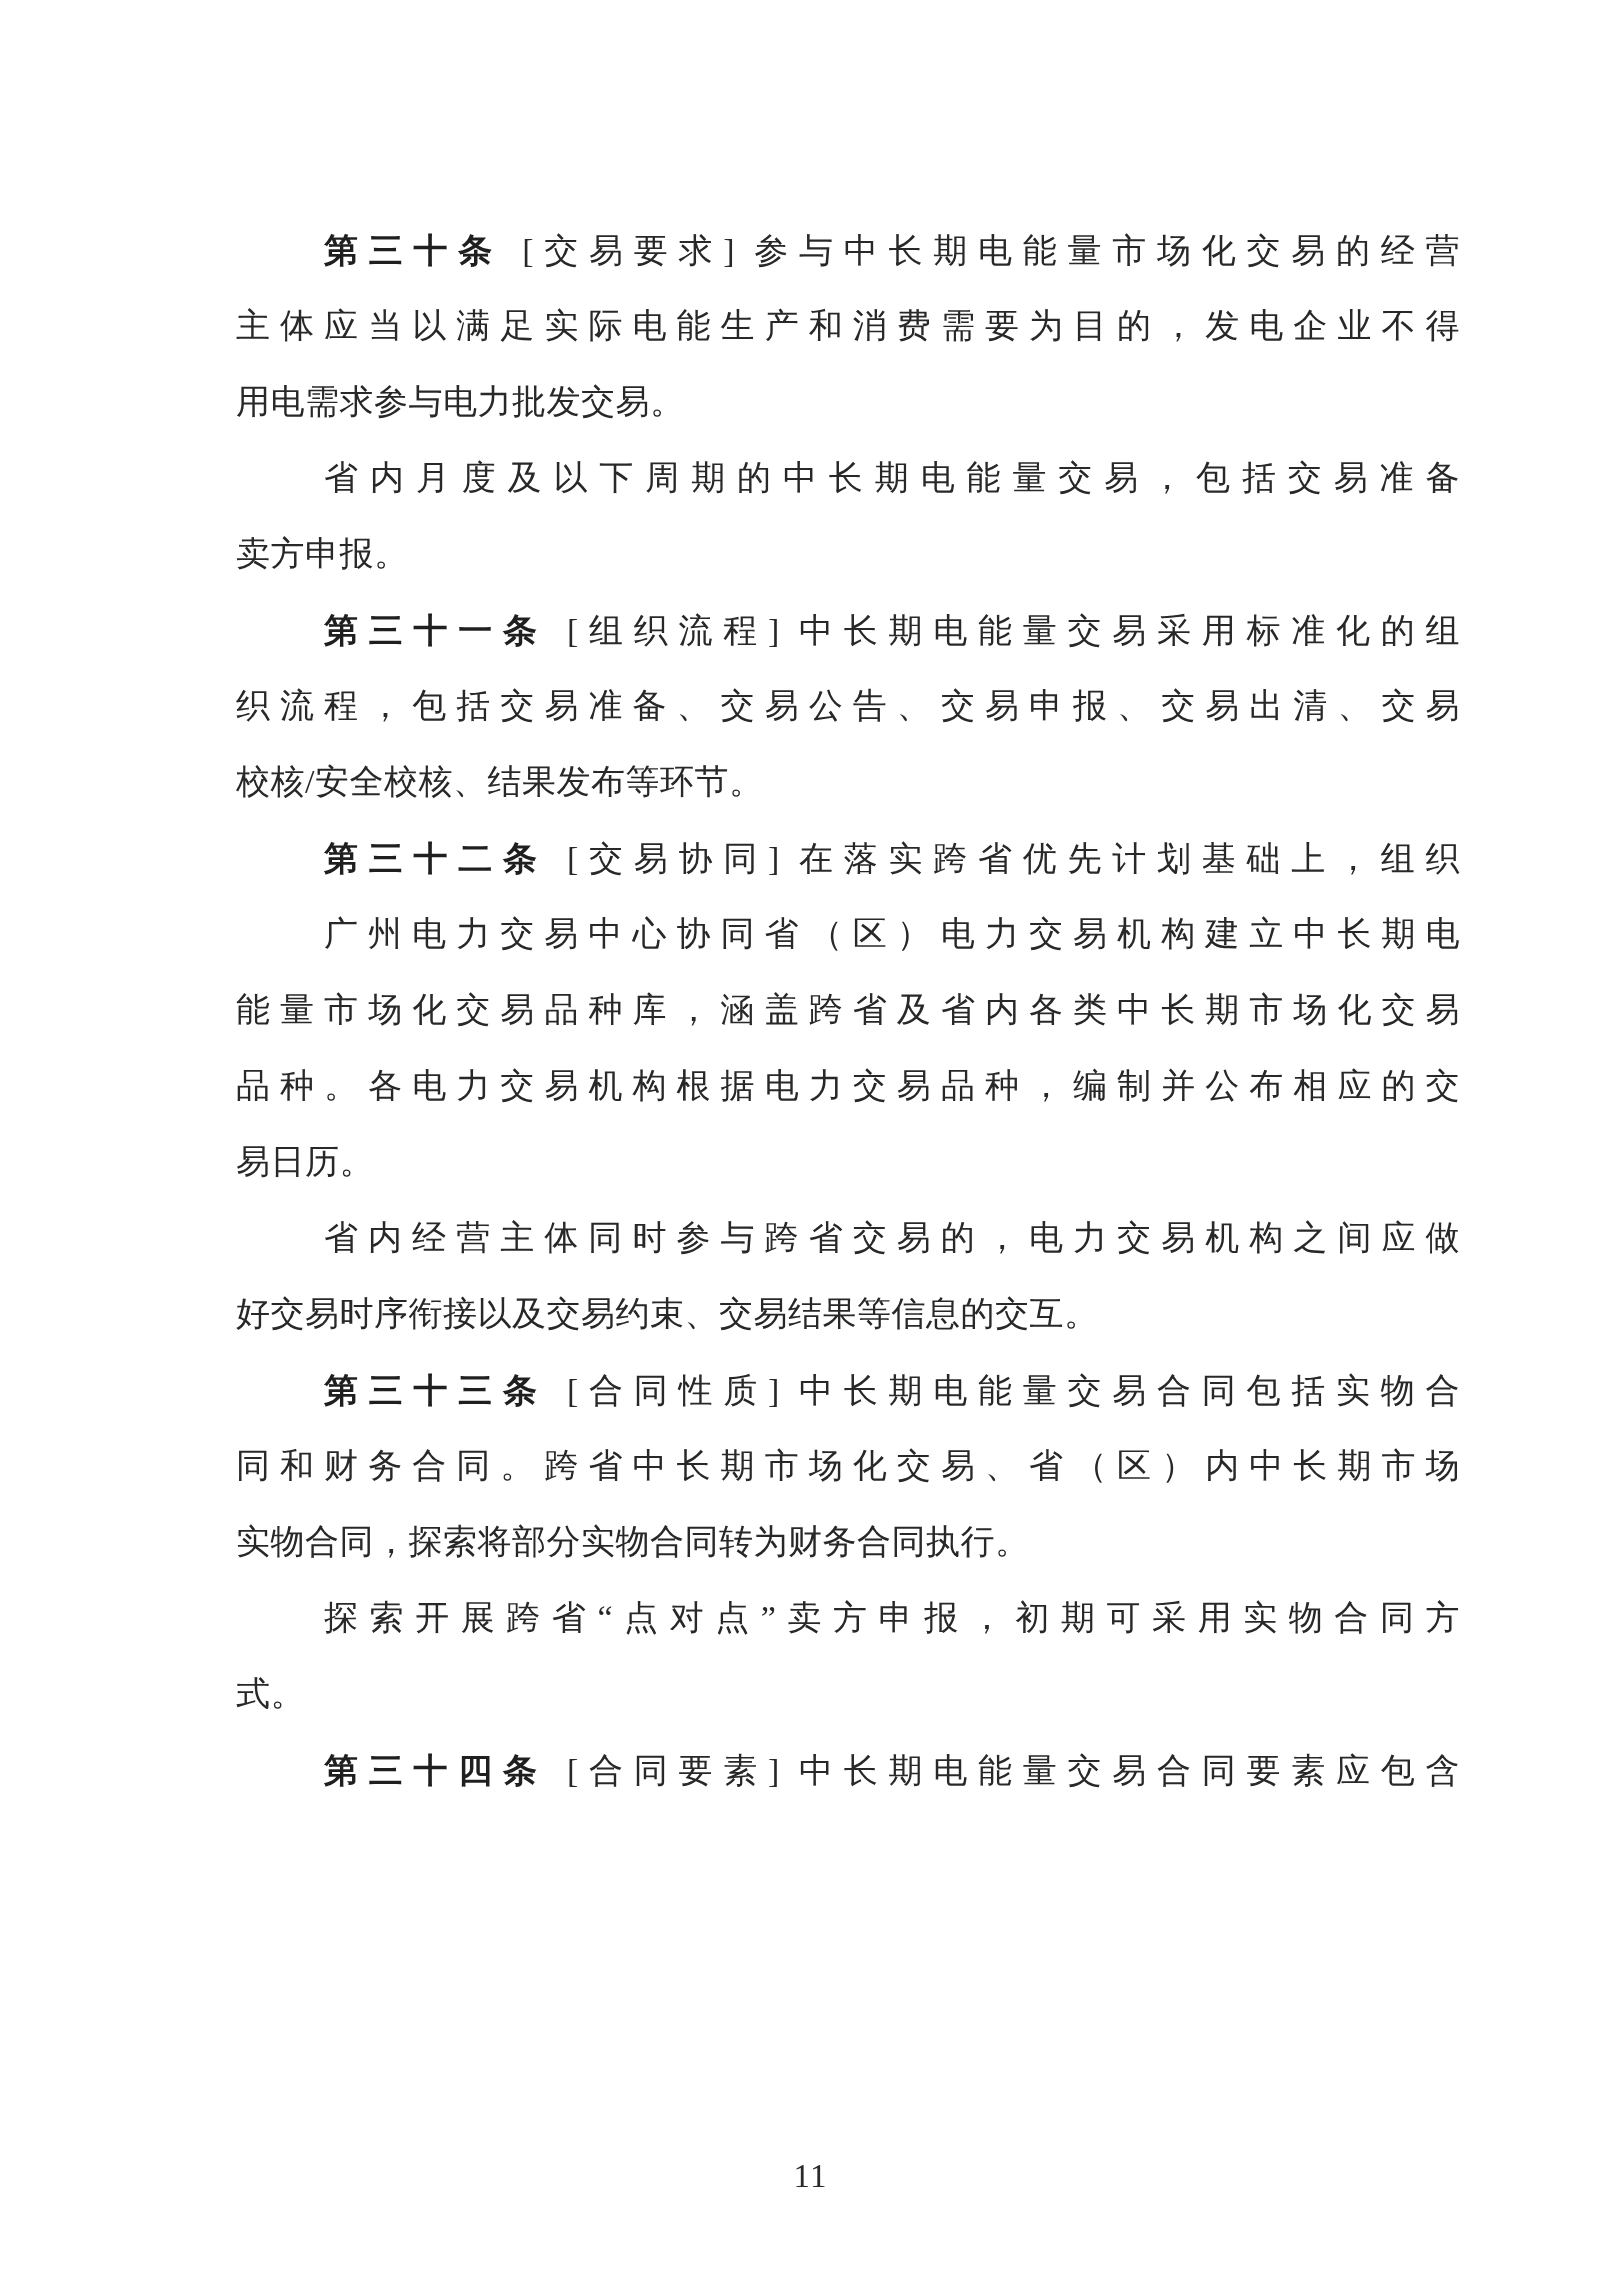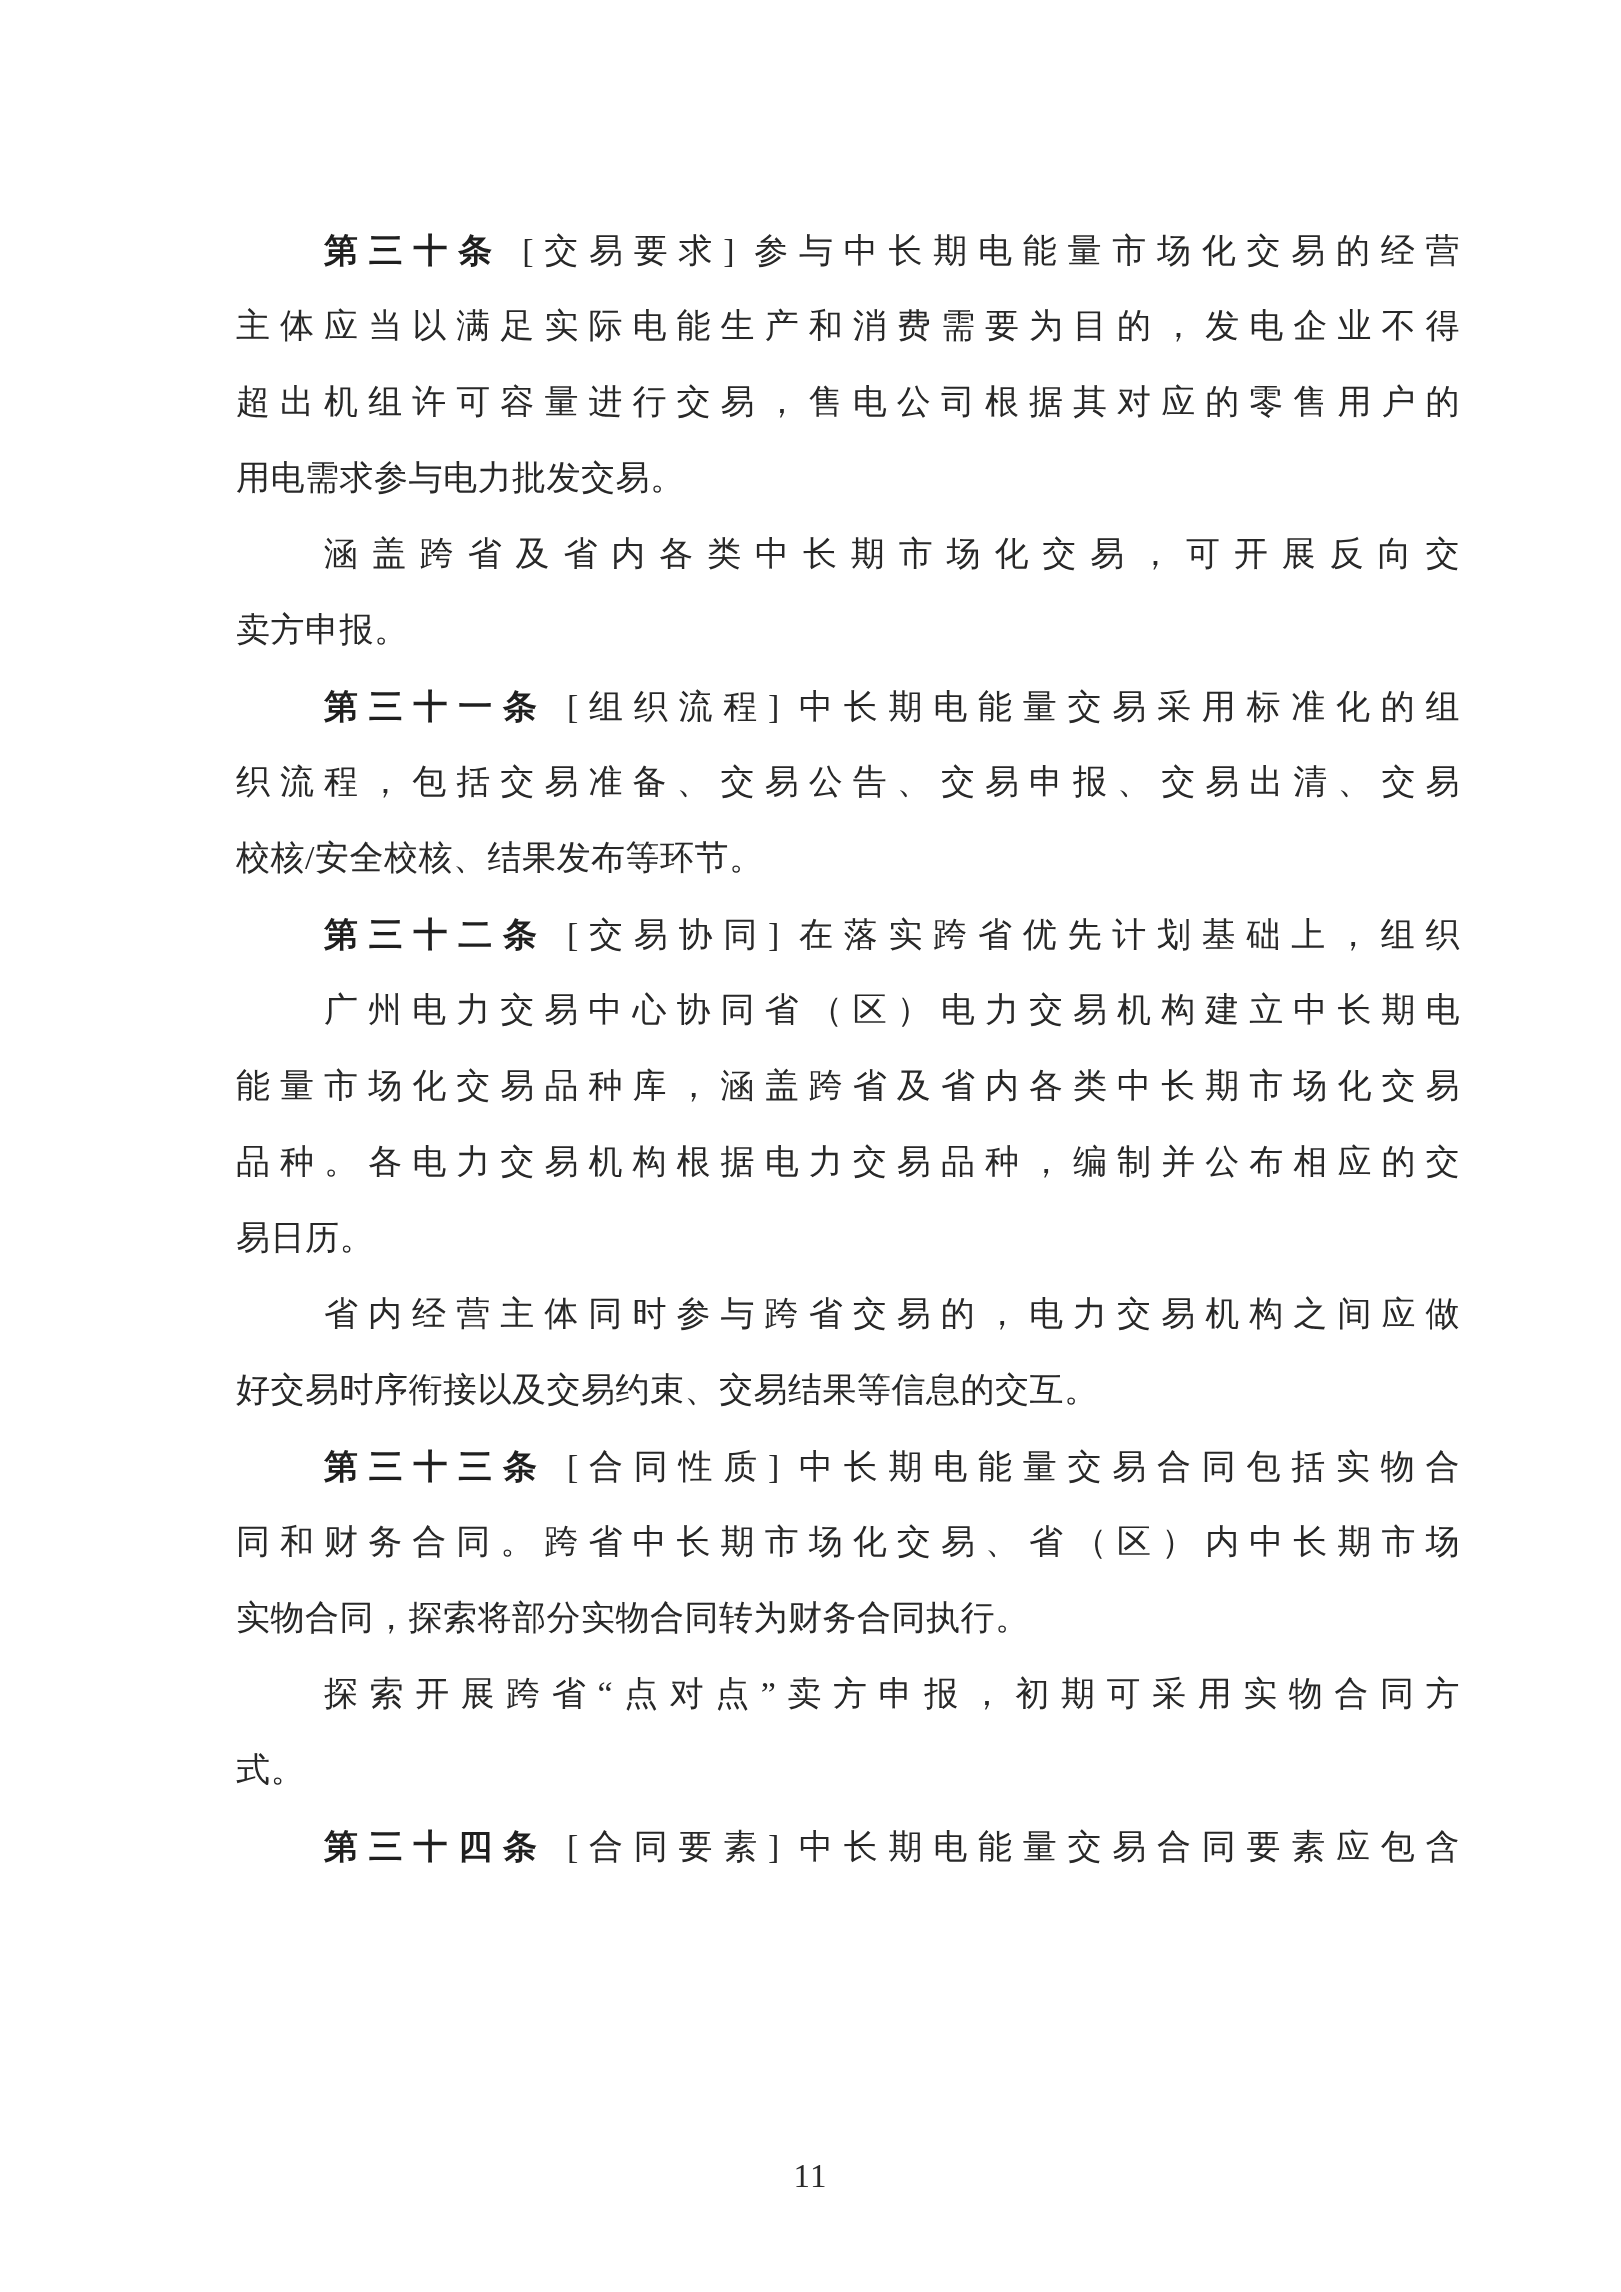--- a/index.html
+++ b/index.html
@@ -60,23 +60,22 @@
     letter-spacing: 1px;
   }
 </style>
 </head>
 <body>
 
 <div class="page">
   <main class="content" id="doc-content">
       <div class="line indent fill"><span class="article-num">第三十条</span><span> [交易要求] 参与中长期电能量市场化交易的经营</span></div>
       <div class="line fill">主体应当以满足实际电能生产和消费需要为目的，发电企业不得</div>
-      <div class="line fill">超出机组许可容量进行交易，售电公司根据其对应的零售用户的</div>
       <div class="line">用电需求参与电力批发交易。</div>
-      <div class="line indent fill">涵盖跨省及省内各类中长期市场化交易，可开展反向交</div>
+      <div class="line indent fill">省内月度及以下周期的中长期电能量交易，包括交易准备</div>
       <div class="line">卖方申报。</div>
       <div class="line indent fill"><span class="article-num">第三十一条</span><span> [组织流程] 中长期电能量交易采用标准化的组</span></div>
       <div class="line fill">织流程，包括交易准备、交易公告、交易申报、交易出清、交易</div>
       <div class="line">校核/安全校核、结果发布等环节。</div>
       <div class="line indent fill"><span class="article-num">第三十二条</span><span> [交易协同] 在落实跨省优先计划基础上，组织</span></div>
       <div class="line indent fill">广州电力交易中心协同省（区）电力交易机构建立中长期电</div>
       <div class="line fill">能量市场化交易品种库，涵盖跨省及省内各类中长期市场化交易</div>
       <div class="line fill">品种。各电力交易机构根据电力交易品种，编制并公布相应的交</div>
       <div class="line">易日历。</div>
       <div class="line indent fill">省内经营主体同时参与跨省交易的，电力交易机构之间应做</div>

